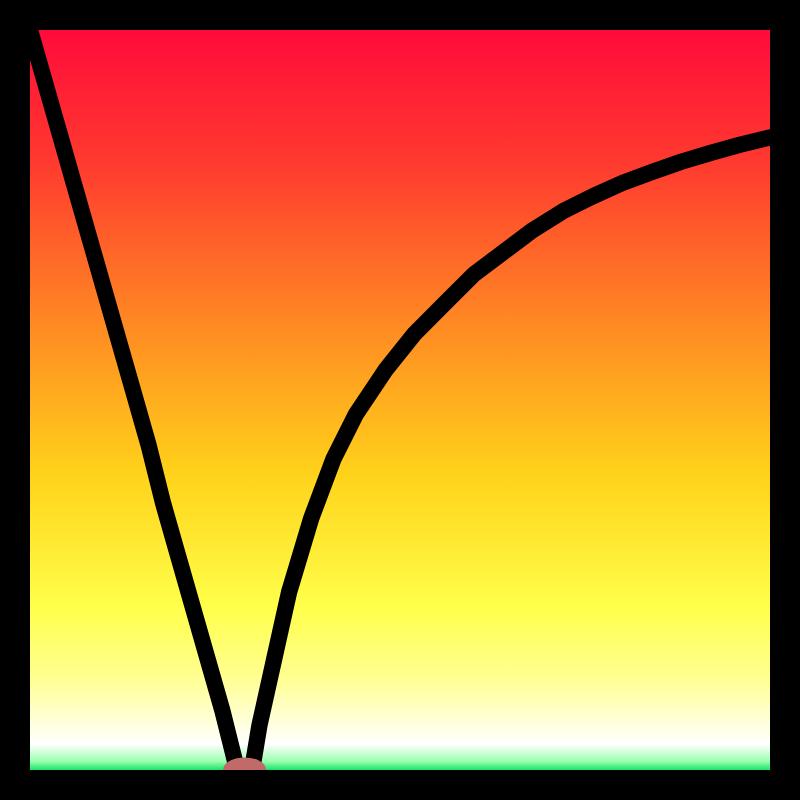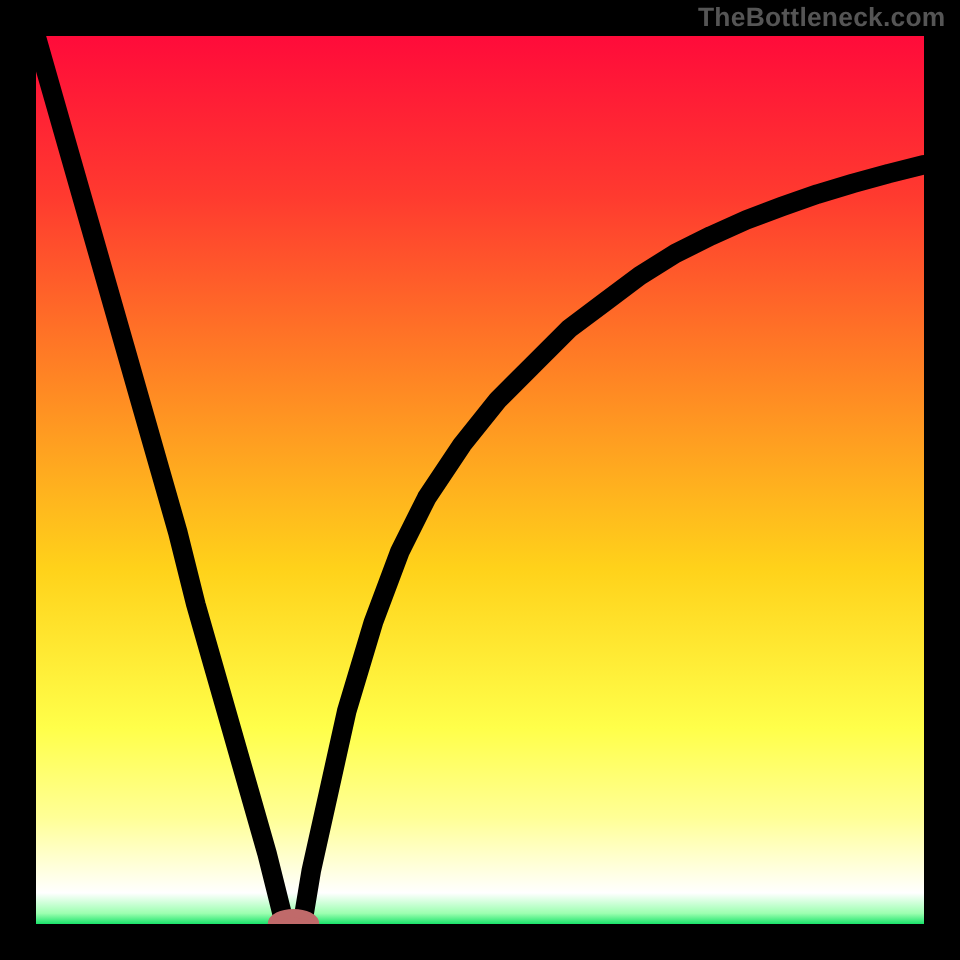--- a/index.html
+++ b/index.html
@@ -49,21 +49,20 @@
   .marker {
     fill: #c06a6a;
     stroke: #c06a6a;
   }
 </style>
 </head>
 <body>
 
 <div class="frame">
 
-  <div class="attribution">TheBottleneck.com</div>
 
   <div class="plot-wrap">
     <svg class="plot" viewBox="0 0 100 100" preserveAspectRatio="none">
       <defs>
         <linearGradient id="bg-grad" x1="0" y1="0" x2="0" y2="1">
             <stop offset="0.00%" stop-color="#ff0b3a"></stop>
             <stop offset="18.00%" stop-color="#ff3a2f"></stop>
             <stop offset="40.00%" stop-color="#ff8a23"></stop>
             <stop offset="60.00%" stop-color="#ffd21a"></stop>
             <stop offset="78.00%" stop-color="#ffff4a"></stop>

